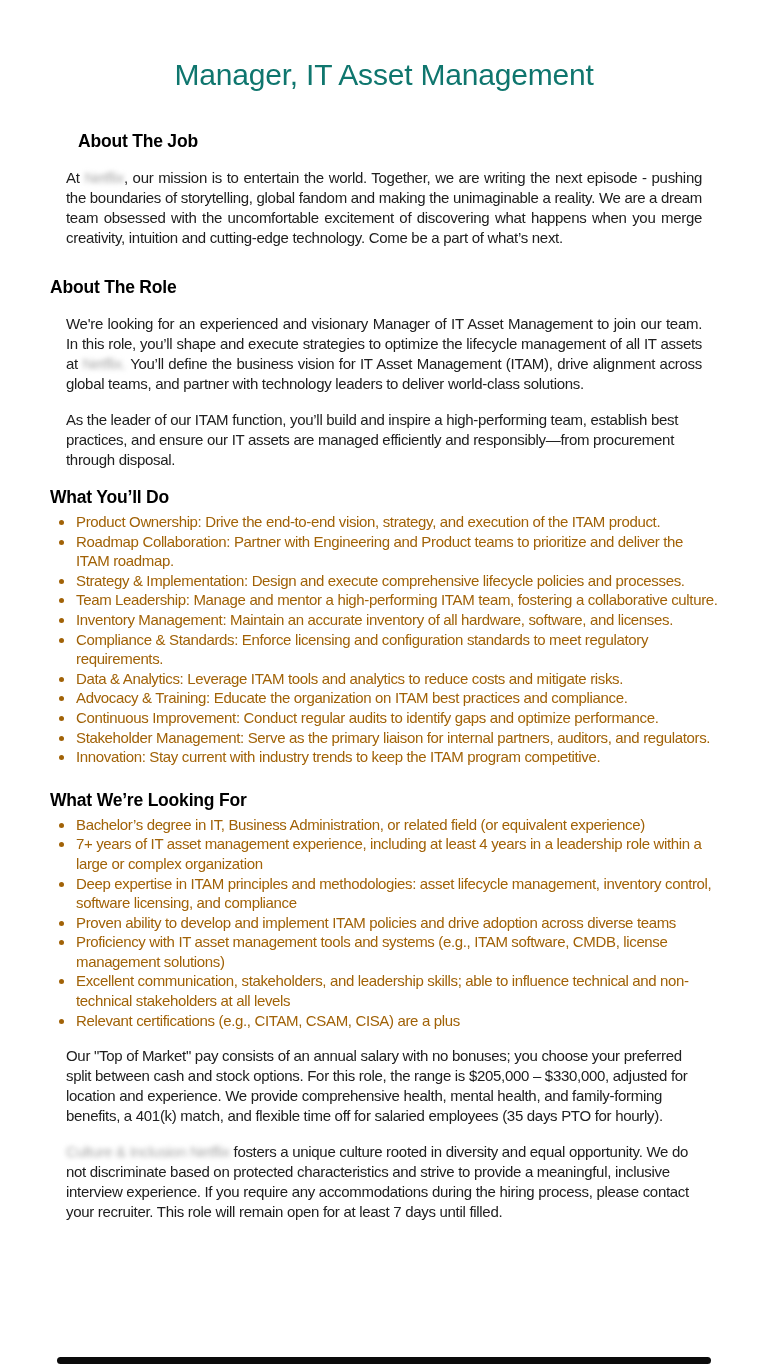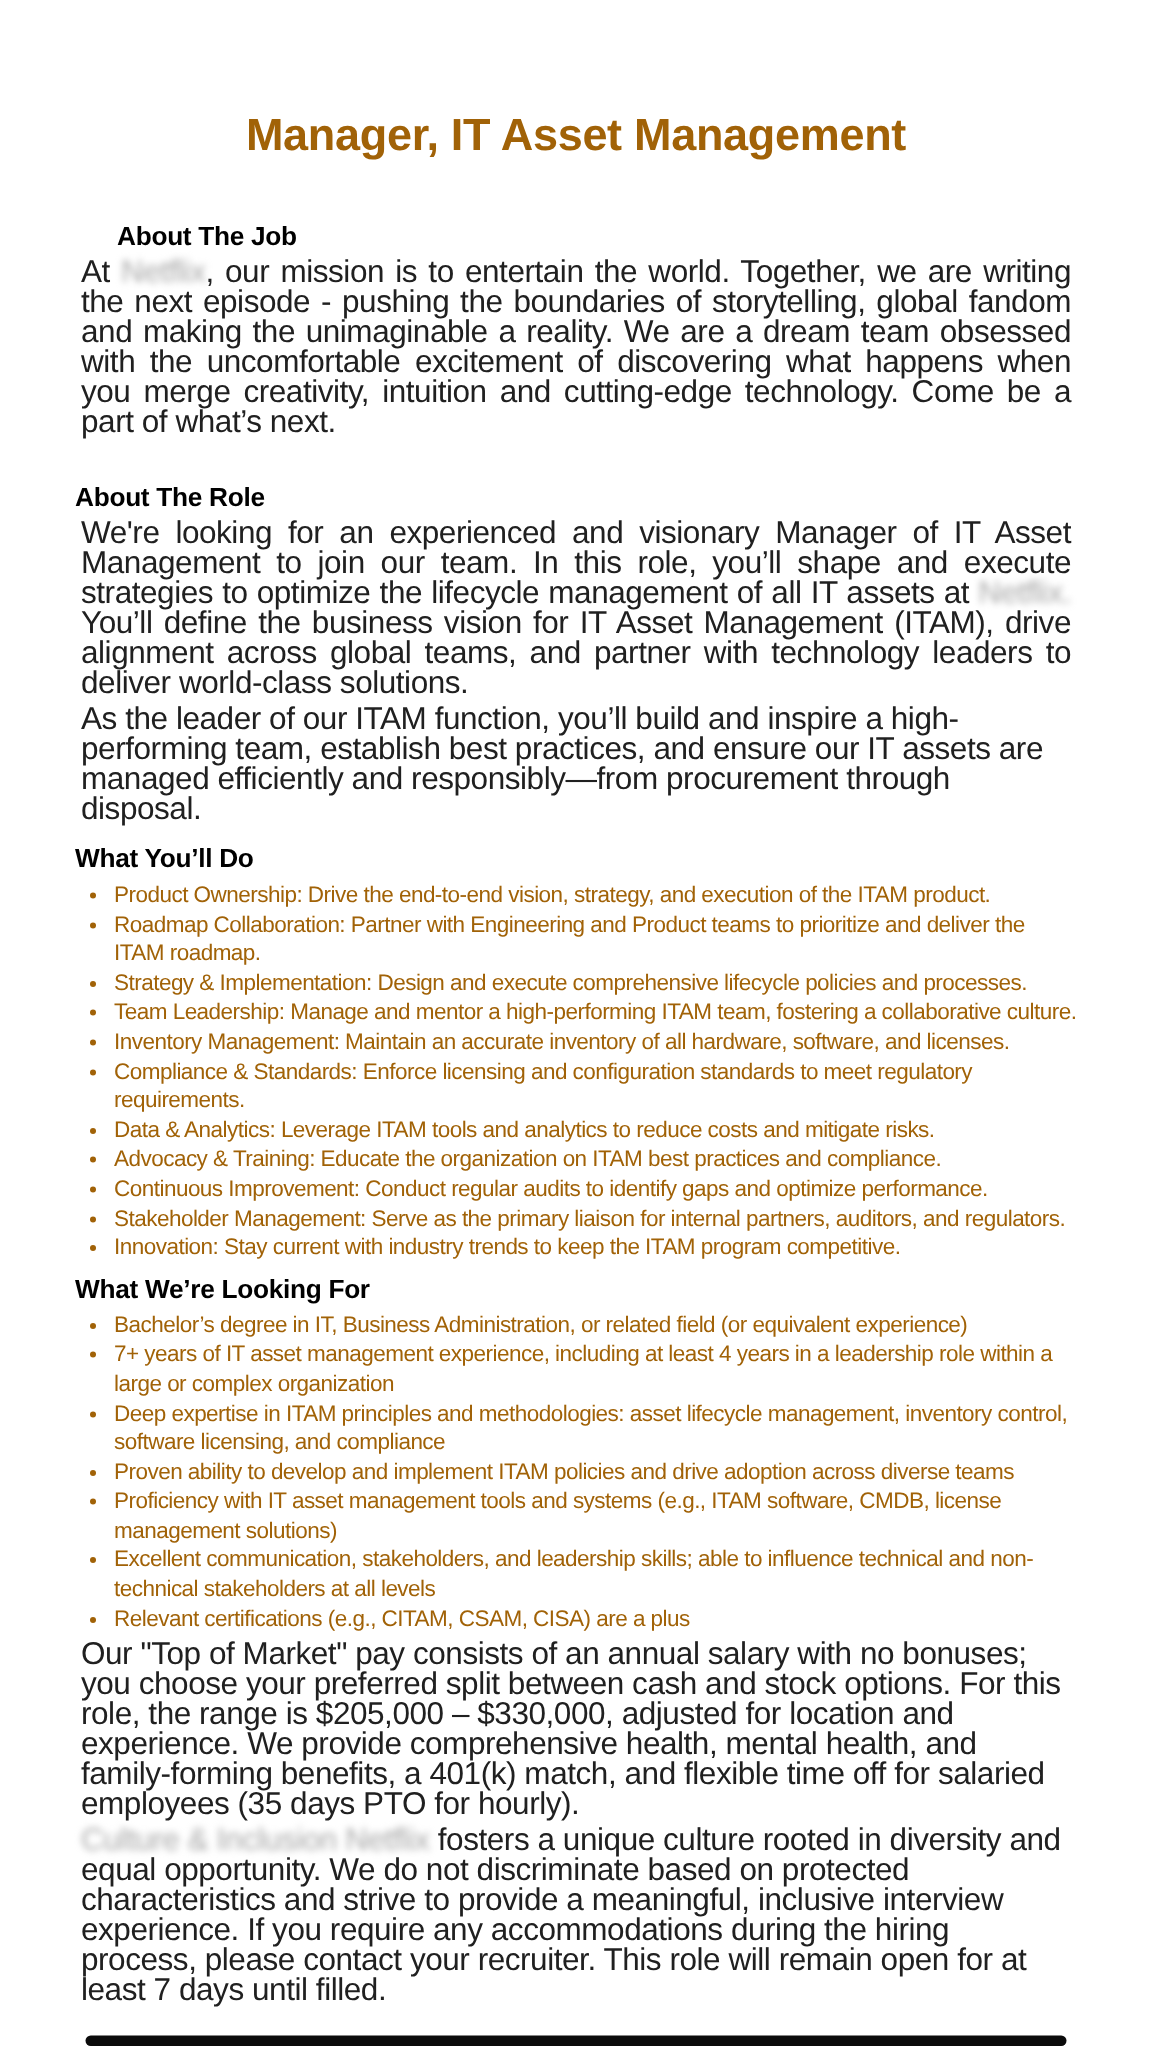--- a/index.html
+++ b/index.html
@@ -10,48 +10,48 @@
     color: #202020;
     font-family: "Liberation Sans", sans-serif;
     position: relative;
     overflow: hidden;
   }
   .page {
     padding: 56px 50px 0 50px;
     width: 768px;
   }
   h1.title {
-    margin: 16px;
+    margin: 0;
     text-align: center;
     font-size: 30px;
     line-height: 37px;
-    font-weight: 700;
-    color: #a16207;
+    font-weight: 400;
+    color: #0f766e;
     letter-spacing: -0.2px;
   }
   h2.sec-heading {
     margin: 0 0 4px 0;
     font-size: 17.5px;
     line-height: 22px;
     font-weight: 700;
     color: #000000;
     letter-spacing: -0.2px;
   }
   p.body-text {
-    margin: 4px;
-    font-size: 21px;
+    margin: 16px;
+    font-size: 15px;
     line-height: 20px;
     letter-spacing: -0.3px;
     color: #202020;
   }
   .justify { text-align: justify; }
   .sec-job h2 { margin-top: 37px; margin-left: 28px; }
   .sec-role h2 { margin-top: 28px; }
   .sec-wyd h2 { margin-top: 11px; }
-  .sec-wwlf h2 { margin-top: 6px; }
+  .sec-wwlf h2 { margin-top: 22px; }
   .para-gap { margin-top: 16px; }
   ul.bullet-list {
     margin: 0; padding: 0 0 0 25px;
     list-style: disc;
   }
   ul.bullet-list li {
     font-size: 15px;
     line-height: 19.6px;
     letter-spacing: -0.35px;
     padding-left: 1px;

